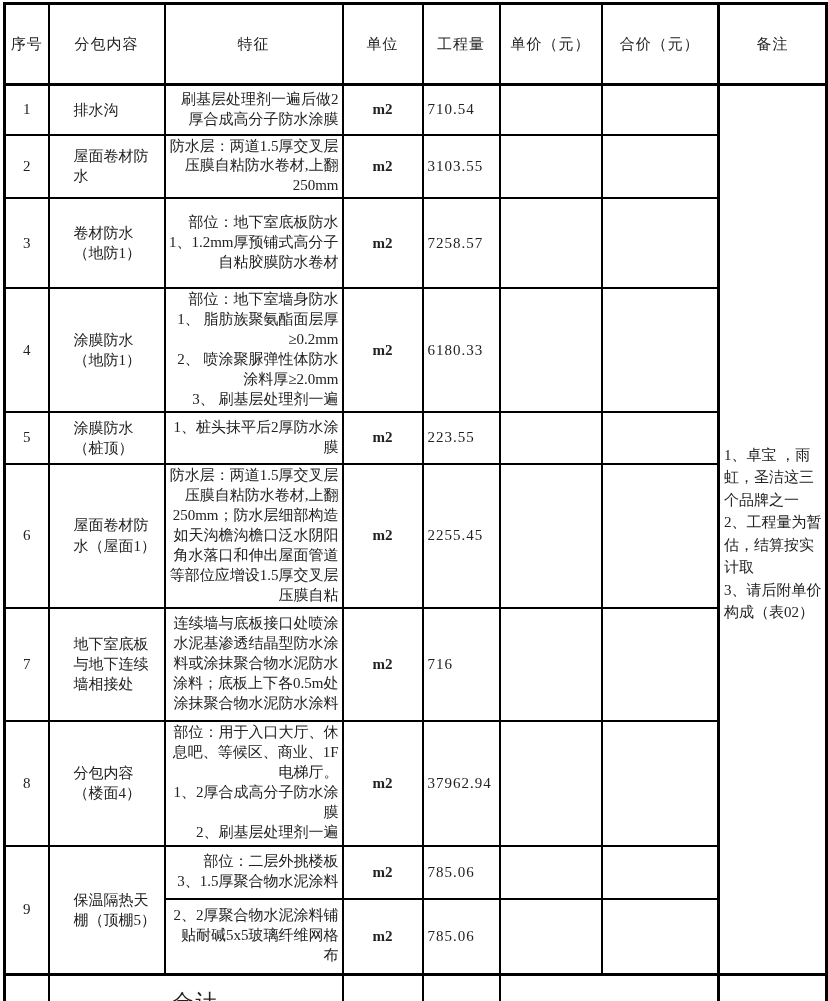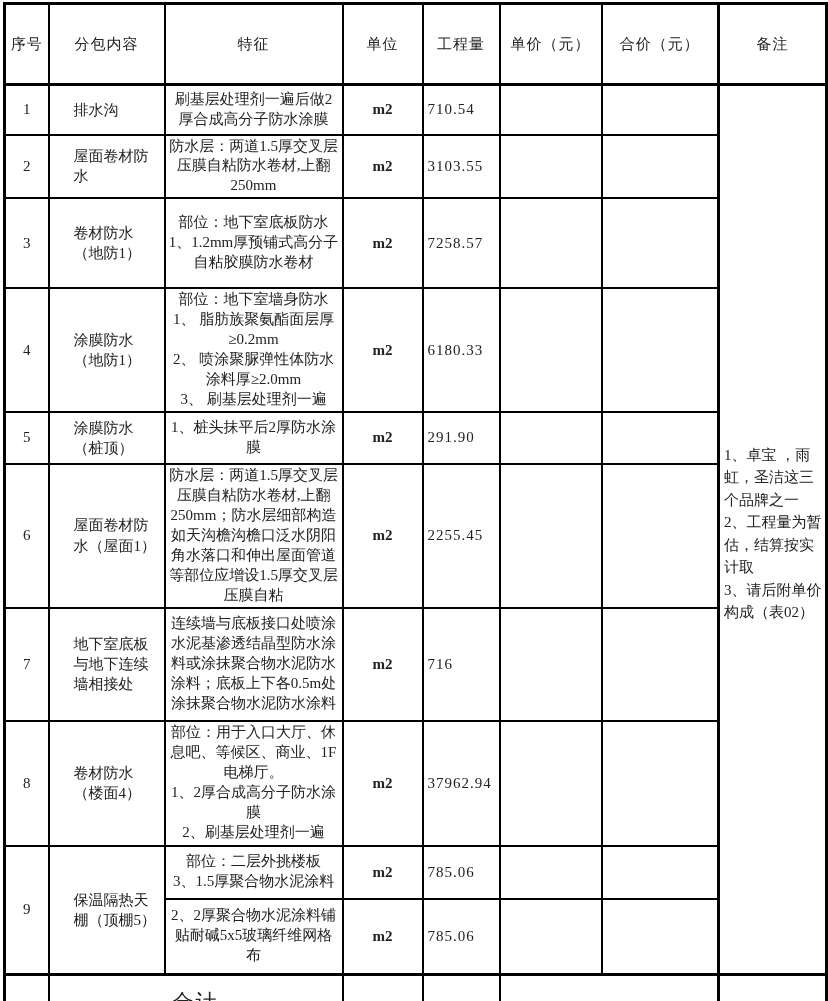--- a/index.html
+++ b/index.html
@@ -28,21 +28,21 @@
     vertical-align: middle;
     box-sizing: border-box;
   }
   thead th {
     text-align: center;
     border-bottom: 3px solid #000;
     letter-spacing: 1px;
   }
   td.c-no       { text-align: center; }
   td.c-content  { text-align: left; padding-left: 24px; line-height: 1.35; }
-  td.c-feature  { text-align: center; padding: 1px 3px; line-height: 1.33; white-space: pre-wrap; }
+  td.c-feature  { text-align: right; padding: 1px 3px; line-height: 1.33; white-space: pre-wrap; }
   td.c-unit     { text-align: center; font-weight: bold; }
   td.c-qty      { text-align: left; letter-spacing: 1px; }
   td.c-remark   {
     text-align: left;
     vertical-align: middle;
     white-space: pre-wrap;
     line-height: 1.5;
     padding: 10px 2px 2px 4px;
     border-left: 3px solid #000;
   }
@@ -136,21 +136,21 @@
       <td class="c-unit">m2</td>
       <td class="c-qty">6180.33</td>
       <td></td>
       <td></td>
     </tr>
     <tr class="h-r5">
       <td class="c-no">5</td>
       <td class="c-content">涂膜防水（桩顶）</td>
       <td class="c-feature">1、桩头抹平后2厚防水涂膜</td>
       <td class="c-unit">m2</td>
-      <td class="c-qty">291.90</td>
+      <td class="c-qty">223.55</td>
       <td></td>
       <td></td>
     </tr>
     <tr class="h-r6">
       <td class="c-no">6</td>
       <td class="c-content">屋面卷材防水（屋面1）</td>
       <td class="c-feature">防水层：两道1.5厚交叉层压膜自粘防水卷材,上翻250mm；防水层细部构造如天沟檐沟檐口泛水阴阳角水落口和伸出屋面管道等部位应增设1.5厚交叉层压膜自粘</td>
       <td class="c-unit">m2</td>
       <td class="c-qty">2255.45</td>
       <td></td>
@@ -160,21 +160,21 @@
       <td class="c-no">7</td>
       <td class="c-content">地下室底板与地下连续墙相接处</td>
       <td class="c-feature">连续墙与底板接口处喷涂水泥基渗透结晶型防水涂料或涂抹聚合物水泥防水涂料；底板上下各0.5m处涂抹聚合物水泥防水涂料</td>
       <td class="c-unit">m2</td>
       <td class="c-qty">716</td>
       <td></td>
       <td></td>
     </tr>
     <tr class="h-r8">
       <td class="c-no">8</td>
-      <td class="c-content">卷材防水（楼面4）</td>
+      <td class="c-content">分包内容（楼面4）</td>
       <td class="c-feature">部位：用于入口大厅、休息吧、等候区、商业、1F电梯厅。
 1、2厚合成高分子防水涂膜
 2、刷基层处理剂一遍</td>
       <td class="c-unit">m2</td>
       <td class="c-qty">37962.94</td>
       <td></td>
       <td></td>
     </tr>
     <tr class="h-r9a">
       <td class="c-no" rowspan="2">9</td>

